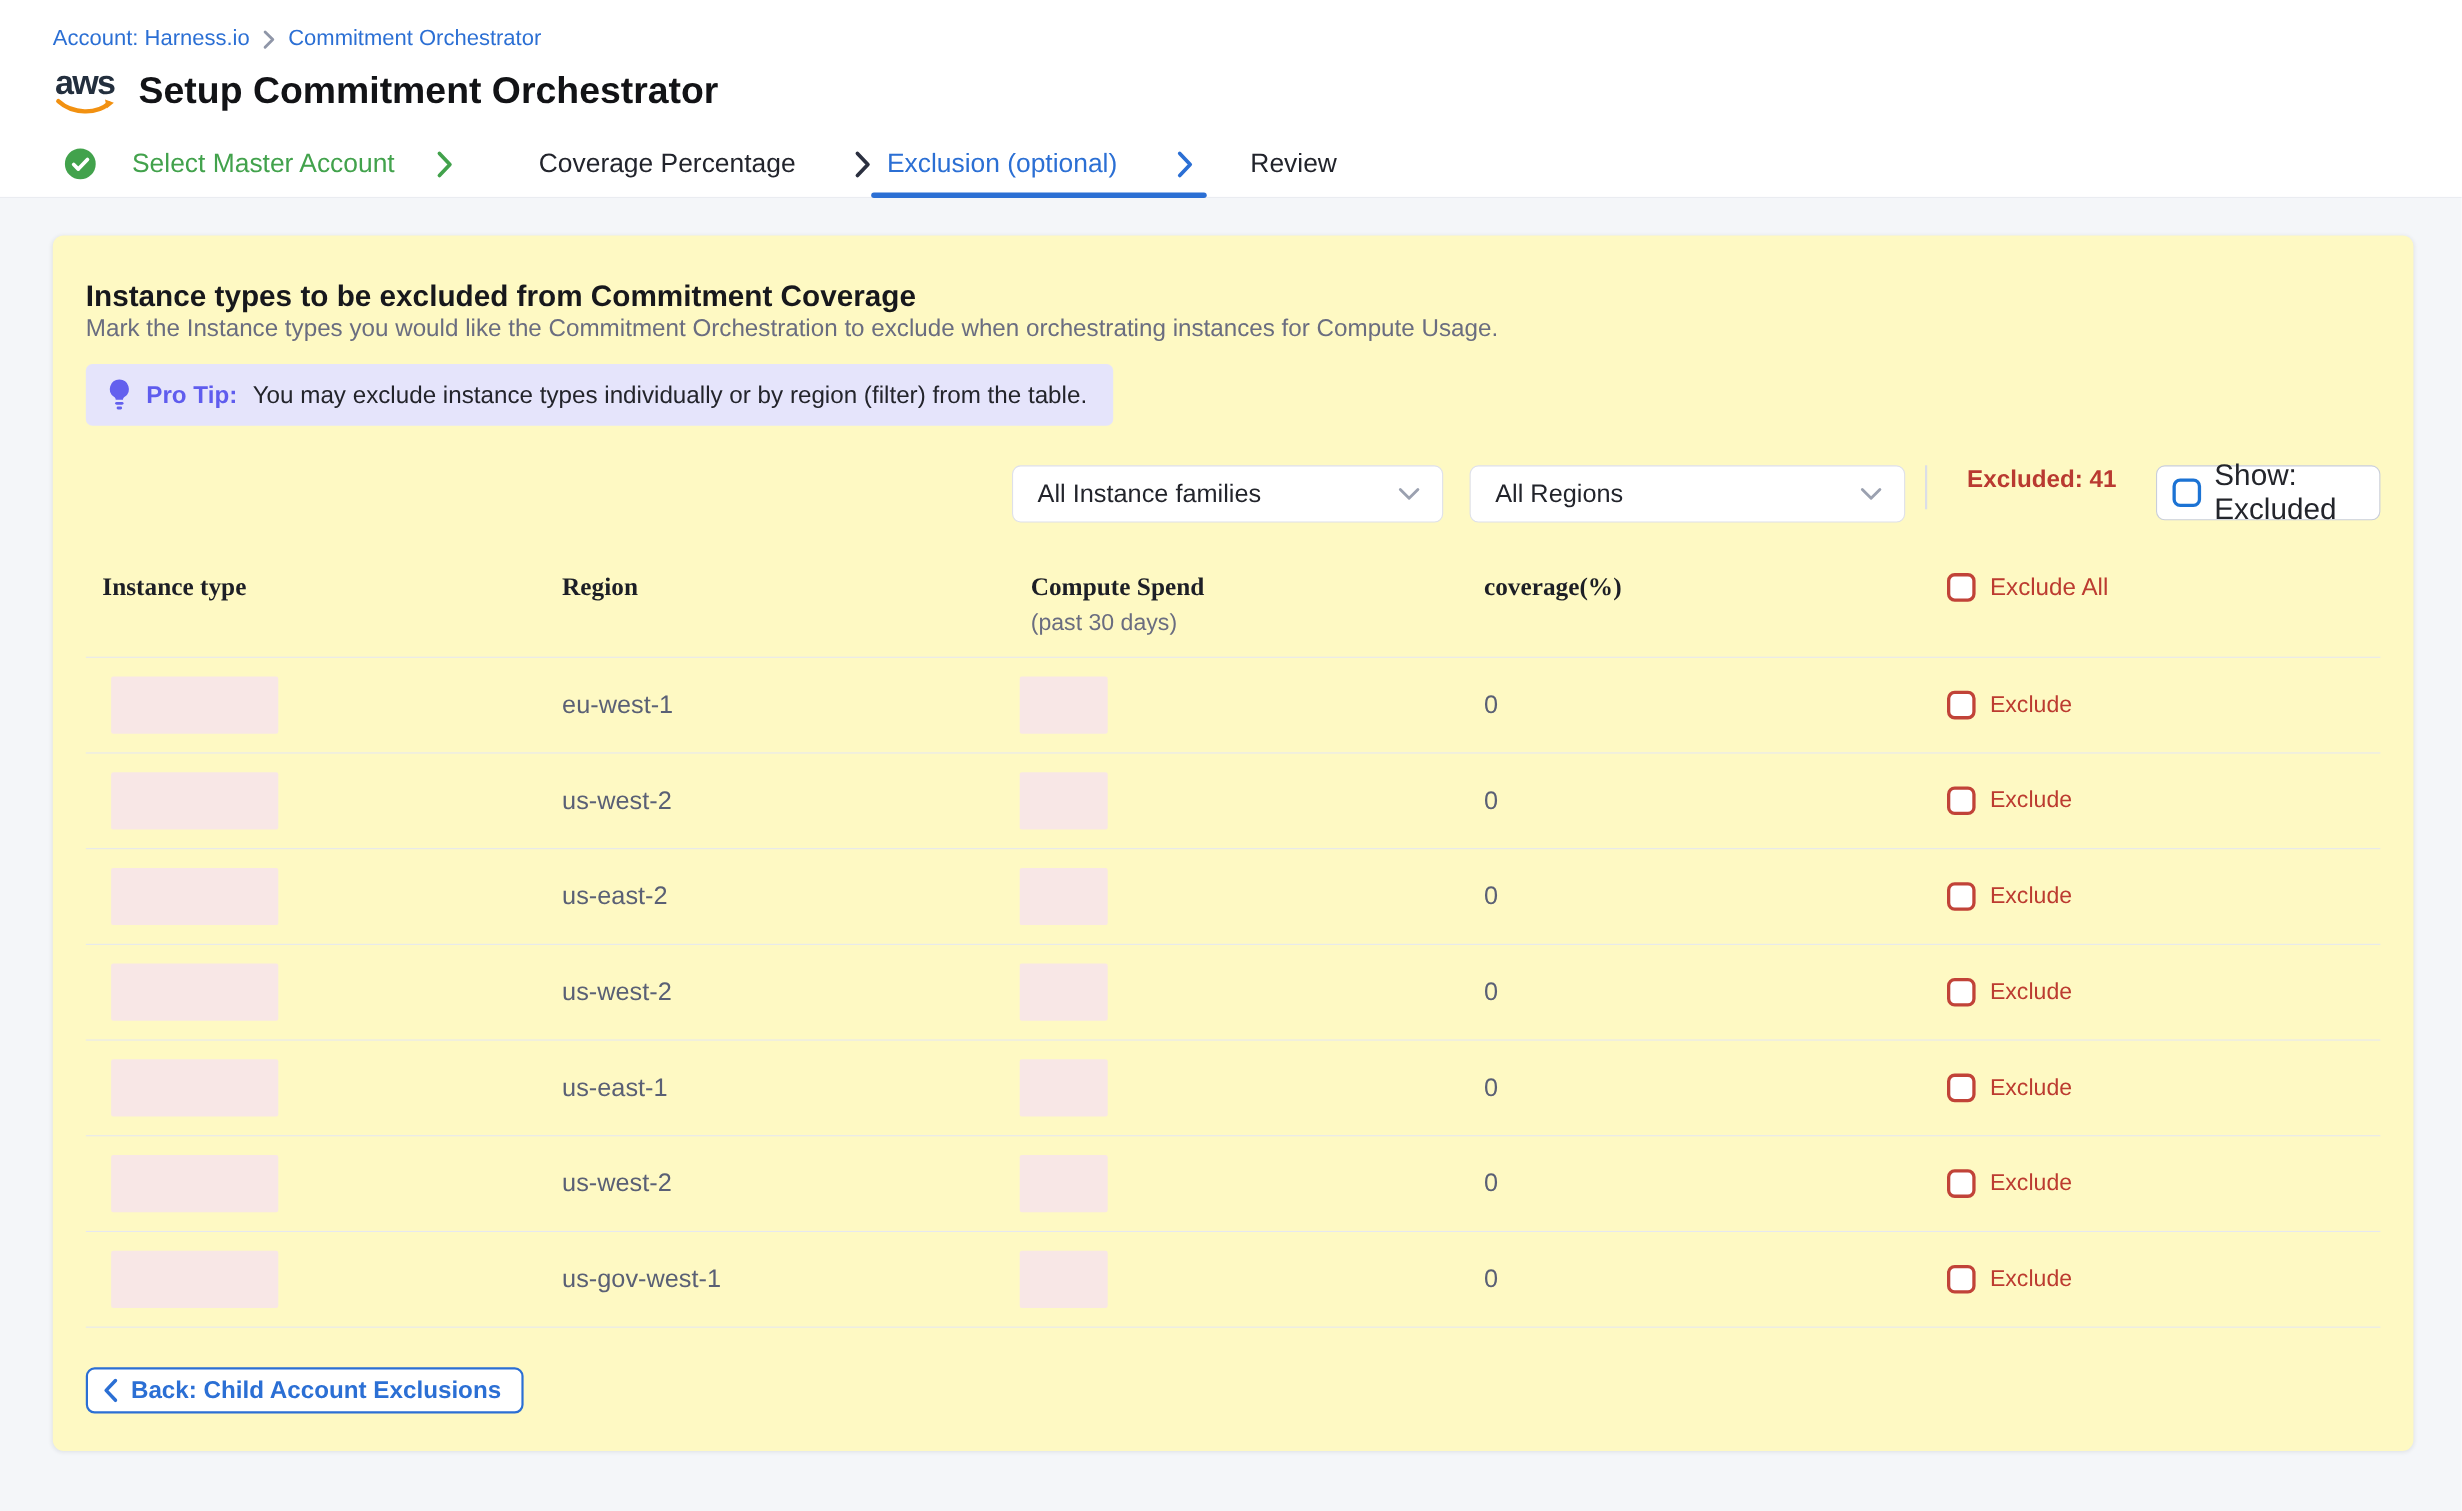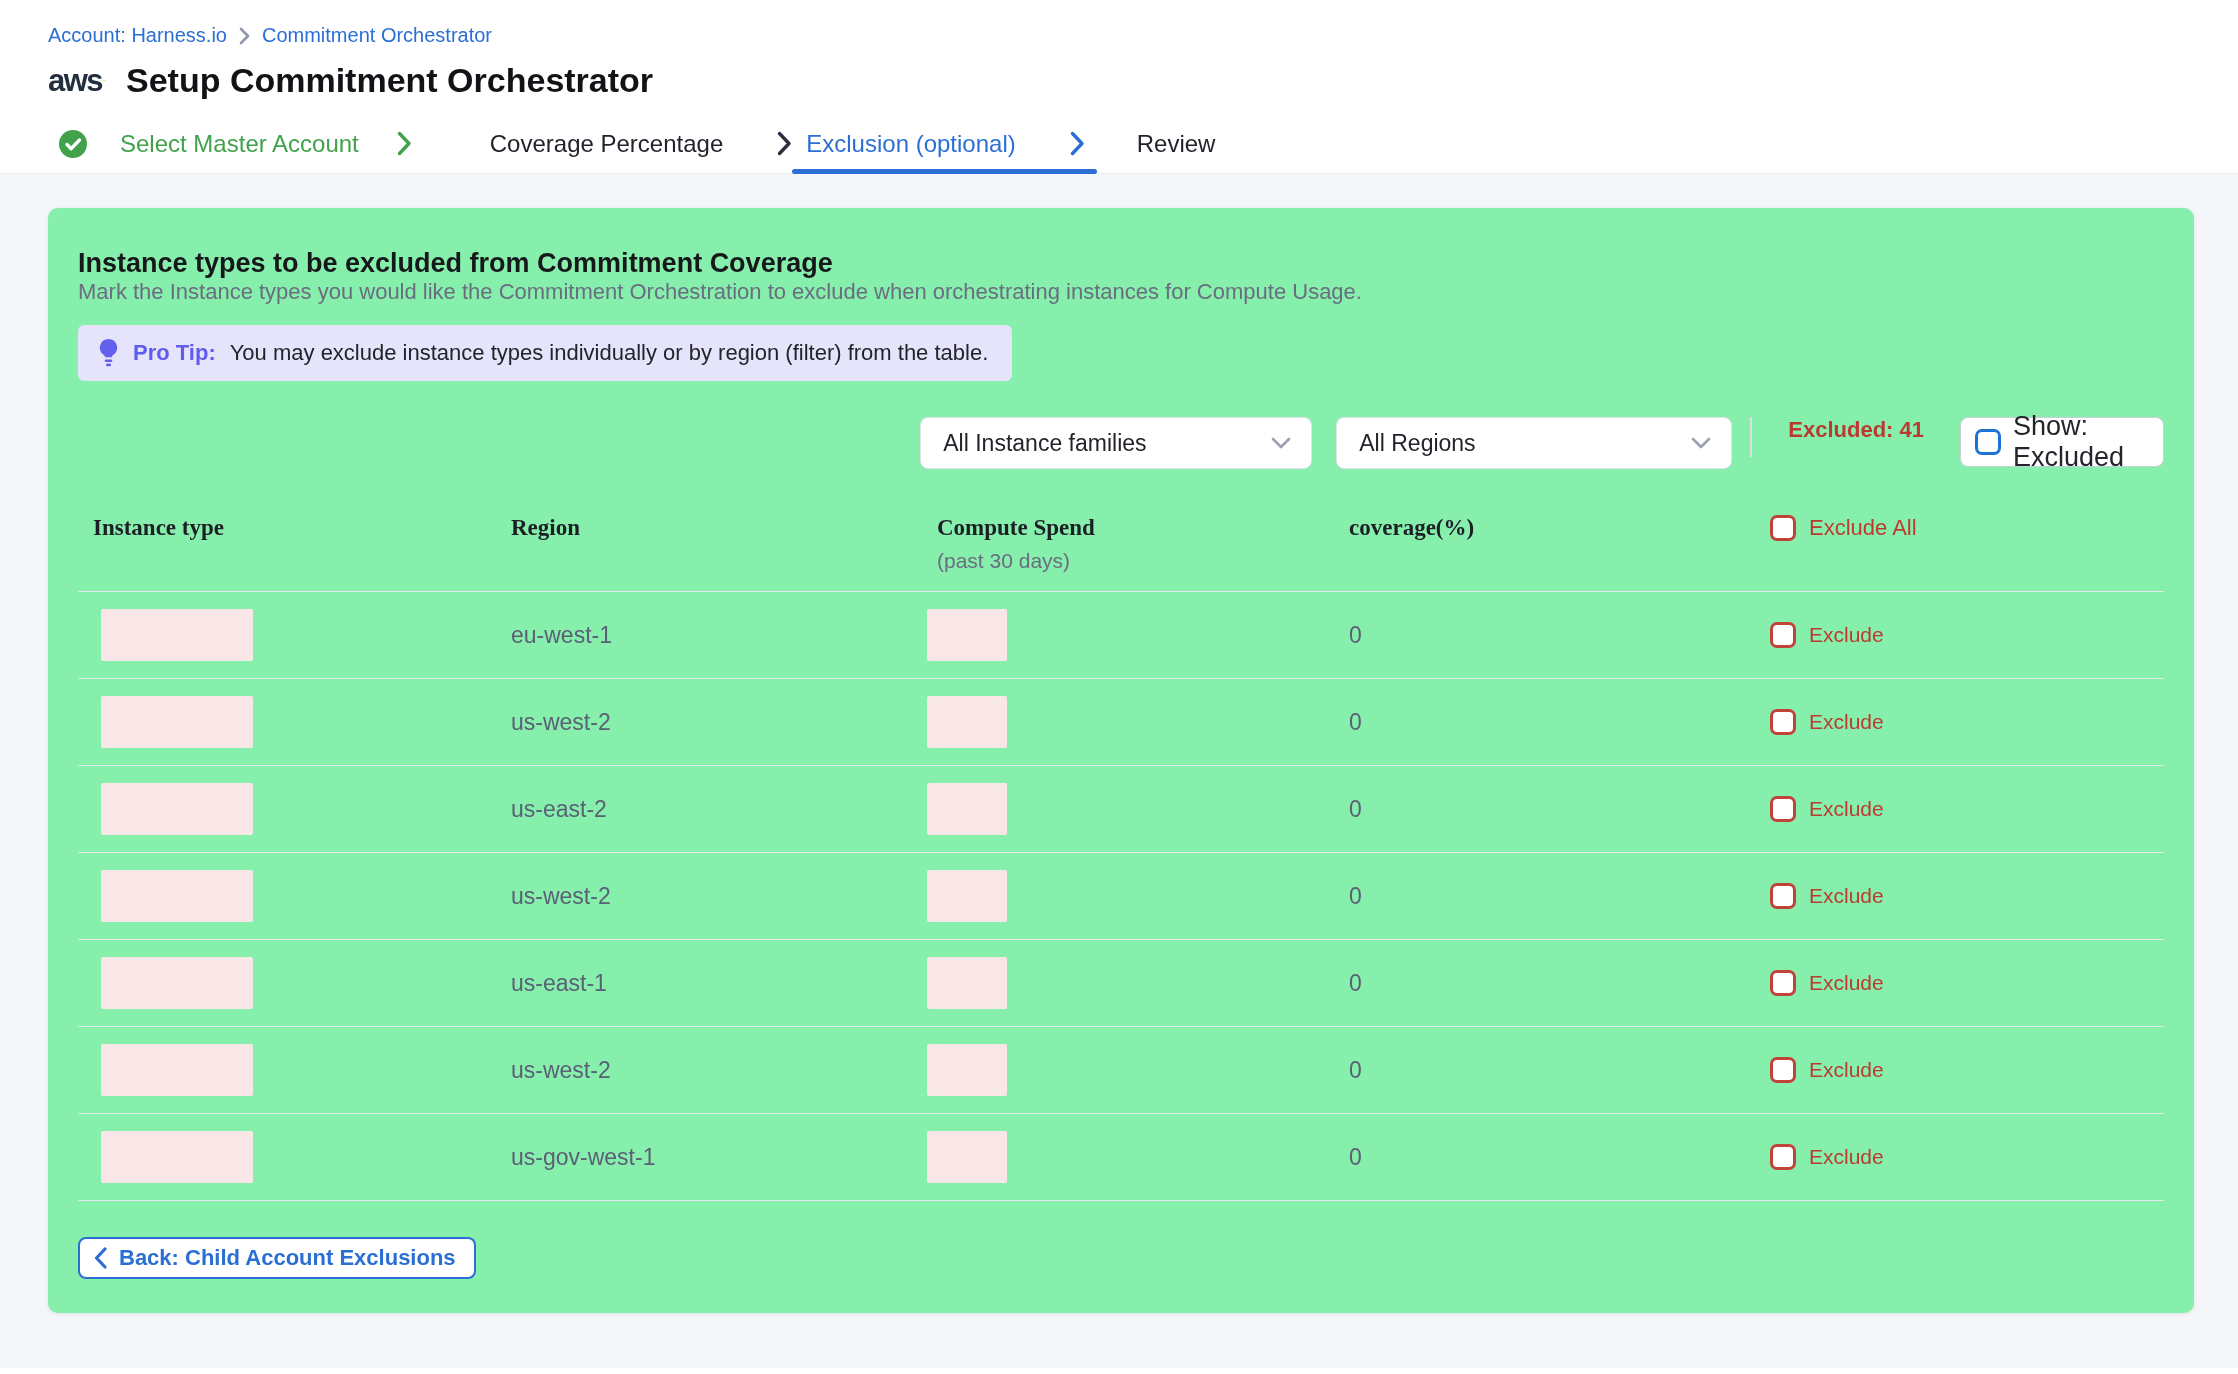--- a/index.html
+++ b/index.html
@@ -5,42 +5,42 @@
   * { margin:0; padding:0; box-sizing:border-box; }
   html,body { width:2238px; height:1374px; overflow:hidden; background:#fff;
     font-family:"Liberation Sans","DejaVu Sans",sans-serif; color:#1d1f26; }
 
   
   .top { background:#fff; }
   .breadcrumb { padding:24px 0 0 48px; font-size:20px; display:flex; align-items:center; gap:12px; }
   .breadcrumb a { color:#2b6fd4; text-decoration:none; cursor:pointer; }
   .crumb-sep { color:#8f96a8; display:flex; align-items:center; }
   .title-row { display:flex; align-items:center; gap:20px; padding:14px 0 0 48px; }
-  .aws-logo { display:flex; flex-direction:row; align-items:center; width:58px; }
+  .aws-logo { display:flex; flex-direction:column; align-items:center; width:58px; }
   .aws-word { font-size:31px; font-weight:700; color:#232f3e; letter-spacing:-1.5px; line-height:0.9; }
   .page-title { font-size:34px; font-weight:700; color:#121316; }
 
   
   .stepper { display:flex; align-items:center; height:60px; margin-top:14px; padding-left:58px;
     border-bottom:1px solid #eaecf1; }
   .step { display:flex; align-items:center; height:100%; position:relative; font-size:24px; }
   .step .chev { margin-left:38px; }
   .sep-chev { margin:0 38px 0 38px; }
   .step-completed, .chev-green { color:#42a24c; }
   .step-completed .lbl { margin-left:16px; font-weight:500; }
   .step-active { color:#2b6fd4; padding:0 12px 0 14px; }
   .step-active::after { content:""; position:absolute; left:0; right:0; bottom:-1px; height:5px;
     background:#2b6fd4; border-radius:3px; }
   .step-upcoming { color:#22242c; }
   .chev-dark { color:#2b3040; }
   .step { cursor:pointer;gap:16px; }
 
   
   .main { background:#f4f6f9; height:1194px; padding:34px 44px 0 48px; }
-  .card { background:#86efac; border-radius:10px; box-shadow:0 1px 4px rgba(30,40,60,.10);
+  .card { background:#fef9c3; border-radius:10px; box-shadow:0 1px 4px rgba(30,40,60,.10);
     padding:40px 30px 34px 30px; }
 
   .card h2 { font-size:27px; font-weight:700; color:#17181c; }
   .card .sub { font-size:22px; color:#6a6d80; }
 
   .protip { margin-top:20px; display:inline-flex; align-items:center; gap:14px; height:56px;
     background:#e5e4fb; border-radius:6px; padding:0 24px 0 20px; font-size:22px; }
   .protip b { color:#5f5cee; font-weight:700; }
   .protip span.txt { color:#23242b; }
 

